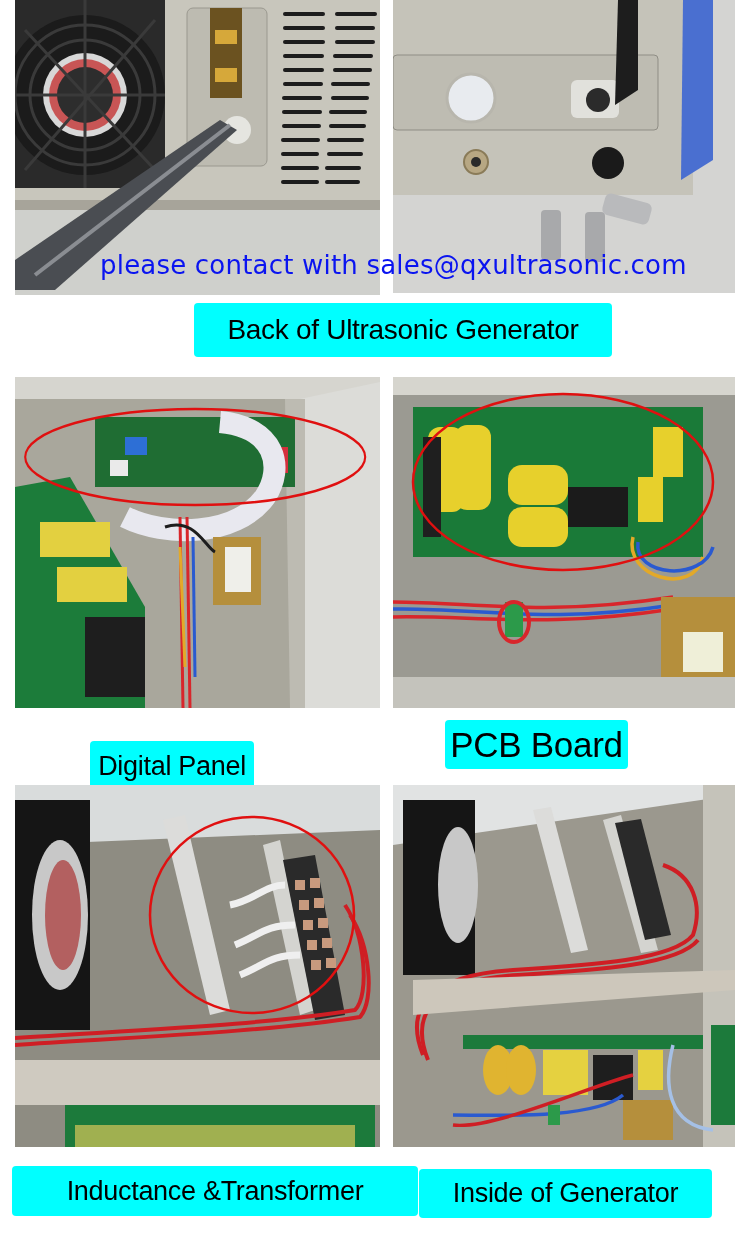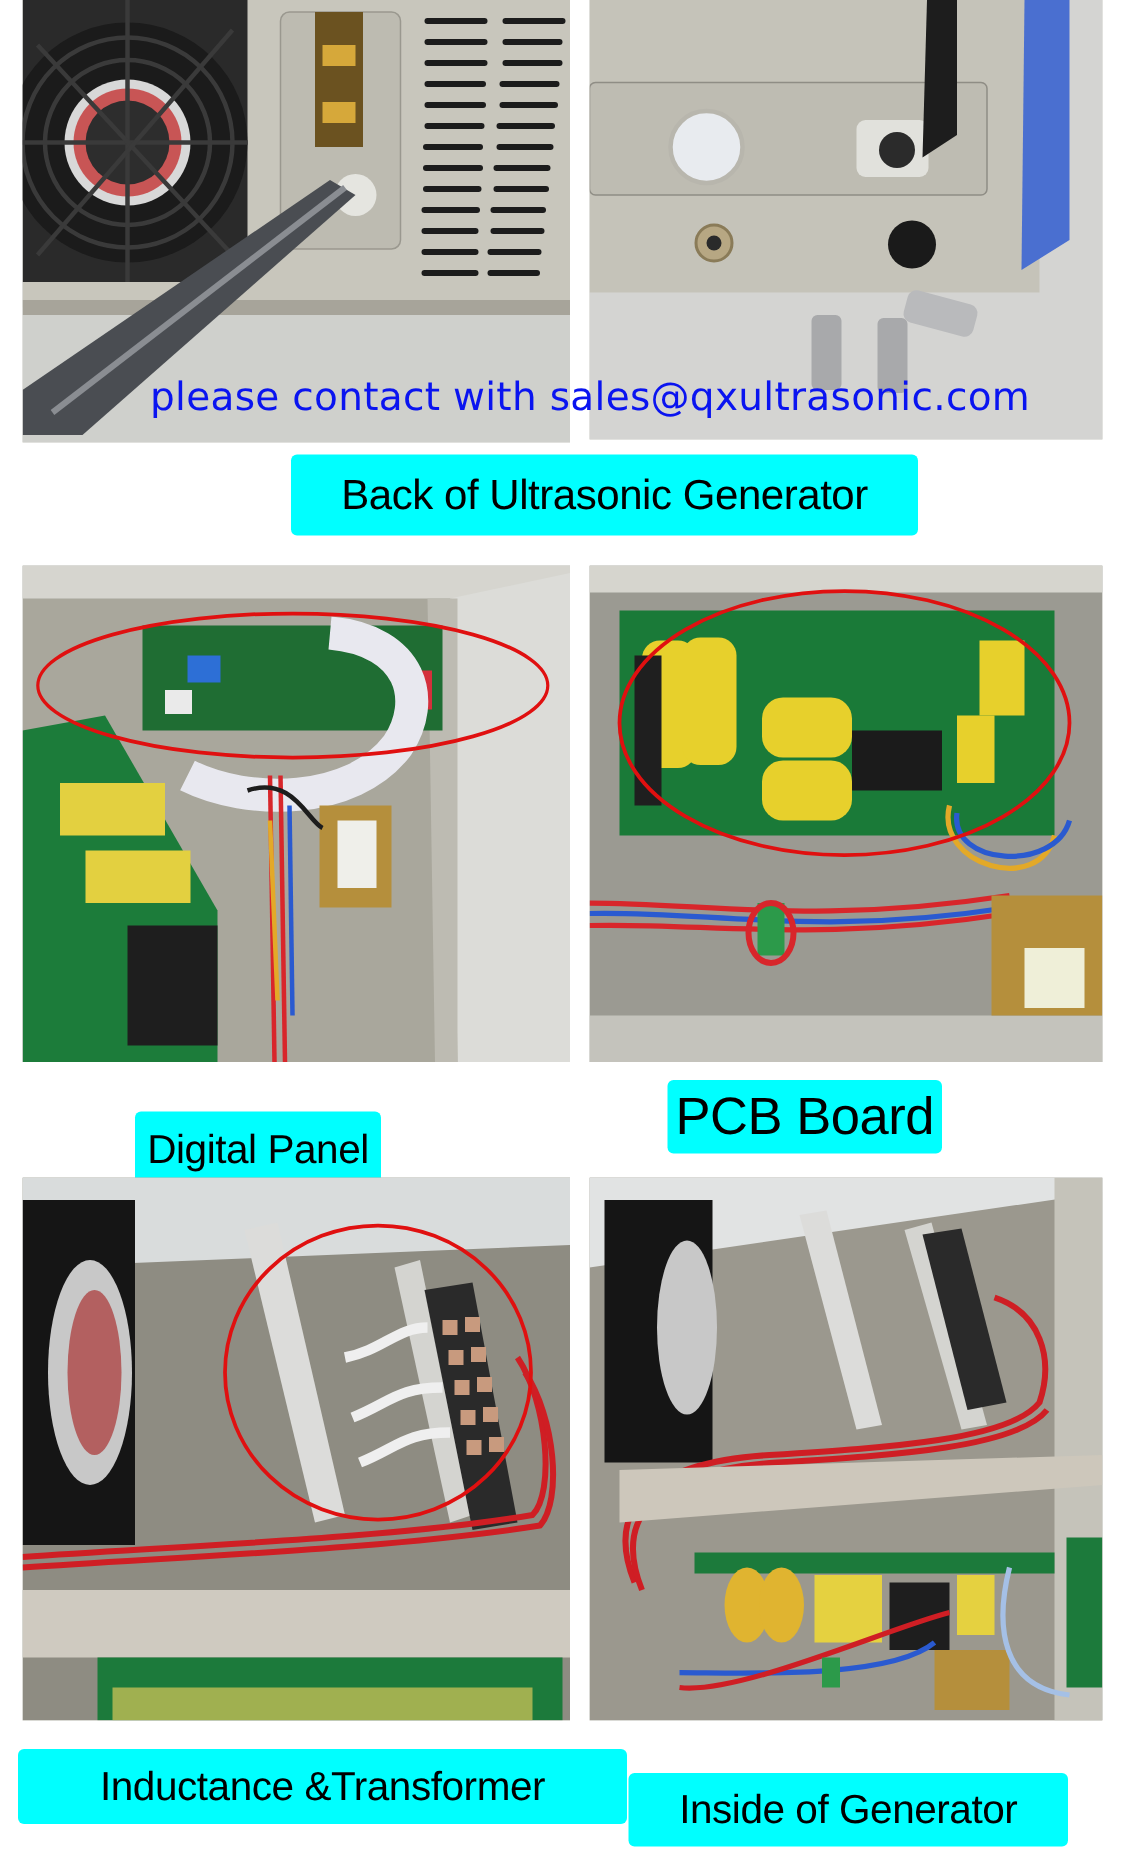--- a/index.html
+++ b/index.html
@@ -288,15 +288,15 @@
       <path d="M280 260 C270 300 275 340 320 345" stroke="#a5c0e6"></path>
     </g>
     <rect x="155" y="320" width="12" height="20" fill="#2c9a4a"></rect>
   </svg>
 </div>
 
 <div class="label" style="left:12px; top:1166px; width:406px; height:50px; font-size:27px;">
   <span>Inductance &amp;Transformer</span>
 </div>
 
-<div class="label" style="left:419px; top:1169px; width:293px; height:49px; font-size:27px;margin-top:13px;">
+<div class="label" style="left:419px; top:1169px; width:293px; height:49px; font-size:27px;">
   <span>Inside of Generator</span>
 </div>
 
 </body></html>

